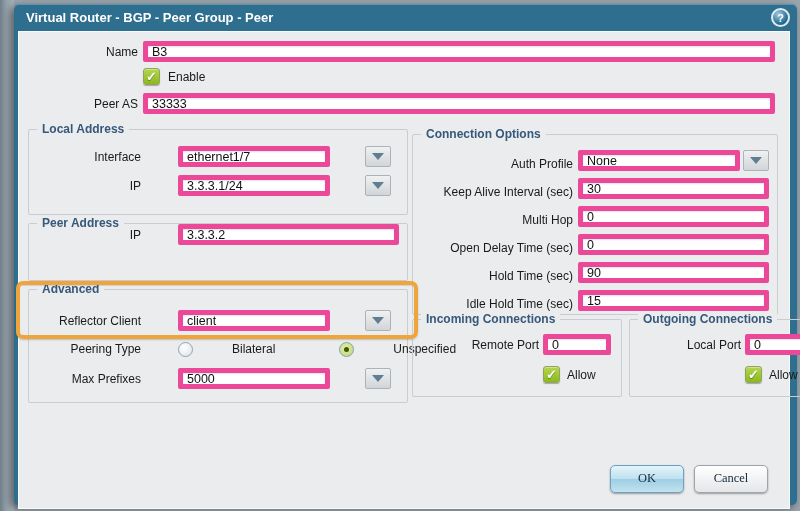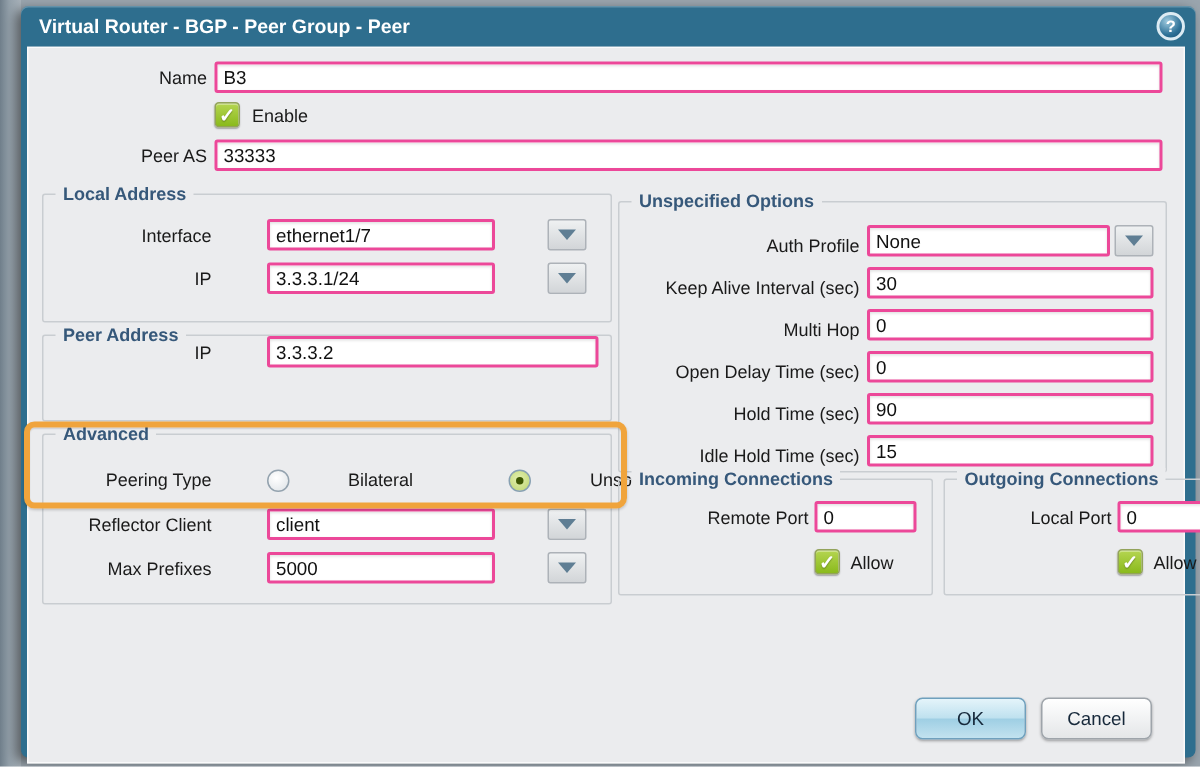--- a/index.html
+++ b/index.html
@@ -25,21 +25,21 @@
     display:flex; align-items:center; justify-content:center; cursor:pointer;
   }
   .body {
     position:absolute; left:4px; right:7px; top:27px; height:478px;
     background:#EBECEE; box-shadow:inset 0 0 0 1px rgba(255,255,255,.75);
     font-size:12px; color:#1a1a1a;
   }
   .form-row { display:flex; align-items:center; }
   .lbl { text-align:right; white-space:nowrap; }
   input[type=text] {
-    height:21px; border:2px solid #ec4899; border-radius:2px; background:#fff;
+    height:21px; border:5px solid #ec4899; border-radius:2px; background:#fff;
     font-family:"Liberation Sans", sans-serif; font-size:12.5px; color:#111;
     padding:0 4px; box-shadow:inset 0 1px 2px rgba(0,0,0,.12); min-width:0; width:100%;
   }
   .row-wide { margin:0 15px 0 0; }
   .row-wide .lbl { flex:0 0 120px; margin-right:5px; }
   .row-wide .inp { flex:1; }
   .dd-btn {
     flex:0 0 26px; height:21px; margin-left:3px; border:1px solid #ADB2B8; border-radius:2px;
     background:linear-gradient(#EFF1F2,#D2D5D8);
     display:flex; align-items:center; justify-content:center; cursor:pointer;
@@ -96,21 +96,21 @@
   .annotation {
     position:absolute; left:-2px; top:250px; width:402px; height:58px;
     border:4px solid #F0A43C; border-radius:7px; pointer-events:none;
     box-shadow:0 1px 2px rgba(0,0,0,.2), inset 0 1px 1px rgba(0,0,0,.12);
   }
   .footer {
     position:absolute; left:0; right:0; bottom:0; height:49px;
     display:flex; align-items:center; justify-content:flex-end; gap:10px; padding:0 29px 4px 0;
   }
   .btn {
-    width:74px; height:28px; border-radius:5px; font-family:Liberation Sans, sans-serif;
+    width:74px; height:28px; border-radius:5px; font-family:Liberation Serif, serif;
     font-size:12.5px; color:#16283a; cursor:pointer; box-shadow:0 1px 2px rgba(0,0,0,.35);
   }
   .btn-ok { border:1px solid #6FA0BD; background:linear-gradient(#E4F4FA 0%, #BFE1EF 48%, #9FCFE4 52%, #C2E2EF 100%); }
   .btn-cancel { border:1px solid #9EA4AA; background:linear-gradient(#FFFFFF, #E4E6E8); }
 </style>
 </head>
 <body>
 
 <div class="dialog">
   <div class="titlebar">
@@ -159,50 +159,50 @@
         <div class="fieldset fs-peer">
           <span class="legend">Peer Address</span>
           <div class="fs-row">
             <span class="lbl">IP</span>
             <span class="inp"><input type="text" value="3.3.3.2" style=""></span>
           </div>
         </div>
 
         <div class="fieldset fs-adv">
           <span class="legend">Advanced</span>
+          <div class="fs-row">
+            <span class="lbl">Reflector Client</span>
+            <span class="inp"><input type="text" value="client" style=""></span>
+            <span class="dd-btn">
+                <span class="chev"></span>
+              </span>
+          </div>
           <div class="fs-row radio-group" style="margin-bottom:9px;">
             <span class="lbl">Peering Type</span>
             <span class="radio"></span>
             <span class="radio-lbl">Bilateral</span>
             <span class="radio-gap"></span>
             <span class="radio checked"></span>
             <span class="radio-lbl">Unspecified</span>
           </div>
-          <div class="fs-row">
-            <span class="lbl">Reflector Client</span>
-            <span class="inp"><input type="text" value="client" style=""></span>
-            <span class="dd-btn">
-                <span class="chev"></span>
-              </span>
-          </div>
           <div class="fs-row" style="margin-bottom:0;">
             <span class="lbl">Max Prefixes</span>
             <span class="inp"><input type="text" value="5000" style=""></span>
             <span class="dd-btn">
                 <span class="chev"></span>
               </span>
           </div>
         </div>
 
       </div>
 
       <div class="col-right">
 
         <div class="fieldset fs-conn">
-          <span class="legend">Unspecified Options</span>
+          <span class="legend">Connection Options</span>
           <div class="fs-row-r">
             <span class="lbl">Auth Profile</span>
             <span class="inp"><input type="text" value="None" style=""></span>
             <span class="dd-btn">
                 <span class="chev"></span>
               </span>
           </div>
           <div class="fs-row-r">
             <span class="lbl">Keep Alive Interval (sec)</span>
             <span class="inp"><input type="text" value="30" style=""></span>

